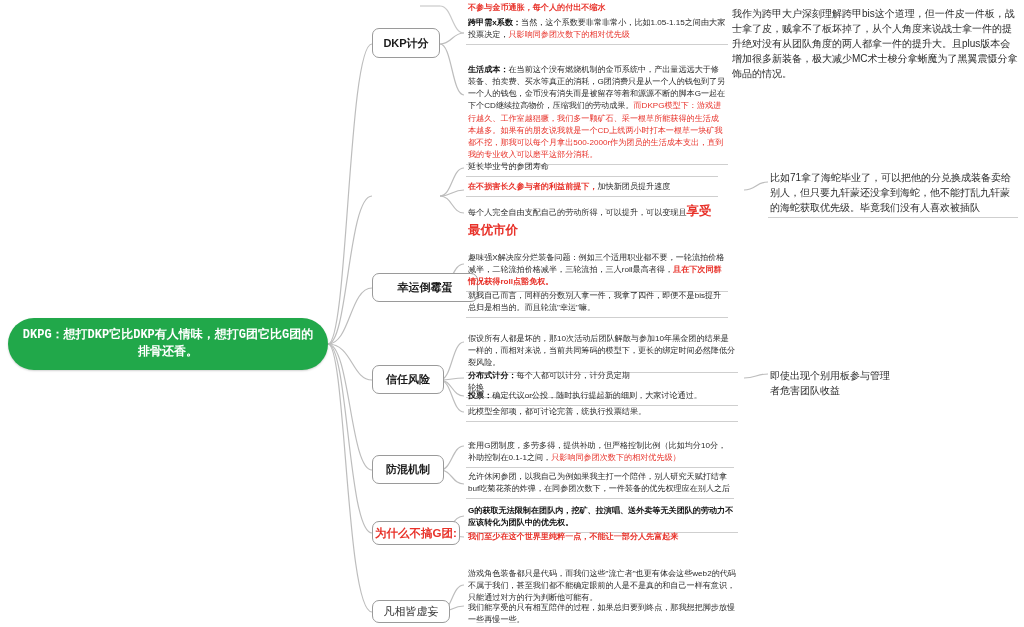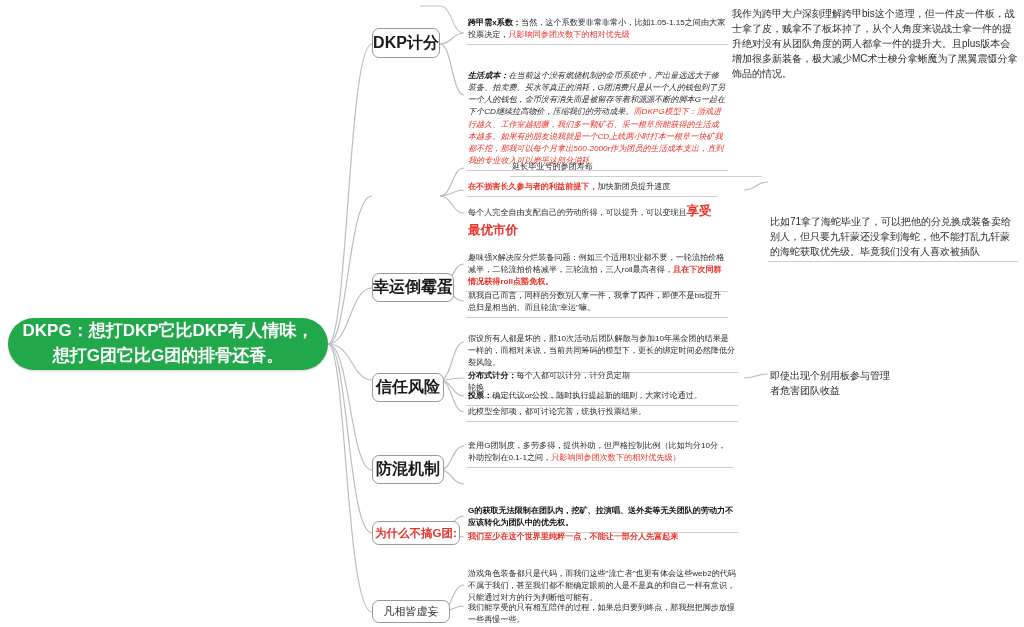--- a/index.html
+++ b/index.html
@@ -8,29 +8,30 @@
     font-family:"Liberation Sans","DejaVu Sans",sans-serif;
     overflow:hidden;position:relative;
   }
   #canvas{position:absolute;left:0;top:0;width:1024px;height:627px;}
   svg.links{position:absolute;left:0;top:0;width:1024px;height:627px;pointer-events:none;}
 
   .root-node{
     position:absolute;left:8px;top:318px;width:320px;height:52px;
     background:#21a84a;border-radius:26px;
     display:flex;align-items:center;justify-content:center;
-    color:#ffffff;font-size:17px;font-weight:bold;line-height:1.45;
+    color:#ffffff;font-size:12px;font-weight:bold;line-height:1.45;
     text-align:center;padding:0 14px;box-sizing:border-box;
     box-shadow:0 1px 2px rgba(0,0,0,.18);
+    font-family:Liberation Mono, monospace;
   }
 
   .branch{
     position:absolute;background:#ffffff;border:1.4px solid #9a9a9a;
     border-radius:7px;display:flex;align-items:center;justify-content:center;
-    font-size:16px;font-weight:bold;color:#1a1a1a;
+    font-size:11px;font-weight:bold;color:#1a1a1a;
     box-sizing:border-box;padding:0 8px;white-space:nowrap;
   }
   .branch.red{color:#e8322a;font-size:11.5px;}
   .branch.plain{font-weight:normal;font-size:11px;color:#333;}
 
   .leaf{
     position:absolute;box-sizing:border-box;
     font-size:8.1px;line-height:1.5;color:#2b2b2b;
     border-bottom:1px solid #cfcfcf;padding:2px 2px 3px 2px;
   }
@@ -92,44 +93,47 @@
     </g>
   </svg>
 
   <div class="root-node">
     <span>DKPG：想打DKP它比DKP有人情味，想打G团它比G团的排骨还香。</span>
   </div>
 
   <div class="branch" style="left:372px;top:28px;width:68px;height:30px;">
     <span>DKP计分</span>
   </div>
-  <div class="branch" style="left:372px;top:273px;width:82px;height:29px;">
+  <div class="branch" style="left:372px;top:273px;width:106px;height:29px;">
     <span>幸运倒霉蛋</span>
   </div>
-  <div class="branch" style="left:372px;top:365px;width:72px;height:29px;margin-top:8px;">
+  <div class="branch" style="left:372px;top:365px;width:72px;height:29px;">
     <span>信任风险</span>
   </div>
   <div class="branch" style="left:372px;top:455px;width:72px;height:29px;">
     <span>防混机制</span>
   </div>
   <div class="branch red" style="left:372px;top:521px;width:88px;height:24px;">
     <span>为什么不搞G团:</span>
   </div>
   <div class="branch plain" style="left:372px;top:600px;width:78px;height:23px;">
     <span>凡相皆虚妄</span>
   </div>
 
+  <div class="leaf nb" style="left:466px;top:0px;width:256px;">
+    <span><span class="redb">不参与金币通胀，每个人的付出不缩水</span></span>
+  </div>
   <div class="leaf" style="left:466px;top:15px;width:262px;">
     <span><b>跨甲需x系数：</b>当然，这个系数要非常非常小，比如1.05-1.15之间由大家投票决定，<span class="red">只影响同参团次数下的相对优先级</span></span>
   </div>
-  <div class="leaf" style="left:466px;top:68px;width:262px;font-style:italic;">
+  <div class="leaf" style="left:466px;top:62px;width:262px;">
     <span><b>生活成本：</b>在当前这个没有燃烧机制的金币系统中，产出量远远大于修装备、拍卖费、买水等真正的消耗，G团消费只是从一个人的钱包到了另一个人的钱包，金币没有消失而是被留存等着和源源不断的脚本G一起在下个CD继续拉高物价，压缩我们的劳动成果。<span class="red">而DKPG模型下：游戏进行越久、工作室越猖獗，我们多一颗矿石、采一根草所能获得的生活成本越多。如果有的朋友说我就是一个CD上线两小时打本一根草一块矿我都不挖，那我可以每个月拿出500-2000r作为团员的生活成本支出，直到我的专业收入可以磨平这部分消耗。</span></span>
   </div>
 
-  <div class="leaf" style="left:466px;top:159px;width:252px;margin-left:44px;">
+  <div class="leaf" style="left:466px;top:159px;width:252px;">
     <span>延长毕业号的参团寿命</span>
   </div>
   <div class="leaf" style="left:466px;top:179px;width:252px;">
     <span><span class="redb">在不损害长久参与者的利益前提下，</span>加快新团员提升速度</span>
   </div>
   <div class="leaf nb" style="left:466px;top:200px;width:258px;">
     <span>每个人完全自由支配自己的劳动所得，可以提升，可以变现且<span class="big">享受最优市价</span></span>
   </div>
 
   <div class="leaf" style="left:466px;top:250px;width:262px;">
@@ -148,38 +152,41 @@
   <div class="leaf" style="left:466px;top:388px;width:272px;">
     <span><b>投票：</b>确定代议or公投，随时执行提起新的细则，大家讨论通过。</span>
   </div>
   <div class="leaf" style="left:466px;top:404px;width:272px;">
     <span>此模型全部项，都可讨论完善，统执行投票结果。</span>
   </div>
 
   <div class="leaf" style="left:466px;top:438px;width:268px;">
     <span>套用G团制度，多劳多得，提供补助，但严格控制比例（比如均分10分，补助控制在0.1-1之间，<span class="red">只影响同参团次数下的相对优先级）</span></span>
   </div>
+  <div class="leaf" style="left:466px;top:469px;width:268px;">
+    <span>允许休闲参团，以我自己为例如果我主打一个陪伴，别人研究天赋打结拿buf吃菊花茶的炸弹，在同参团次数下，一件装备的优先权理应在别人之后</span>
+  </div>
 
   <div class="leaf" style="left:466px;top:503px;width:272px;">
     <span><b>G的获取无法限制在团队内，挖矿、拉演唱、送外卖等无关团队的劳动力不应该转化为团队中的优先权。</b></span>
   </div>
   <div class="leaf nb" style="left:466px;top:529px;width:272px;">
     <span><span class="redb">我们至少在这个世界里纯粹一点，不能让一部分人先富起来</span></span>
   </div>
 
   <div class="leaf nb" style="left:466px;top:566px;width:272px;">
     <span>游戏角色装备都只是代码，而我们这些"流亡者"也更有体会这些web2的代码不属于我们，甚至我们都不能确定眼前的人是不是真的和自己一样有意识，只能通过对方的行为判断他可能有。</span>
   </div>
   <div class="leaf" style="left:466px;top:600px;width:272px;">
     <span>我们能享受的只有相互陪伴的过程，如果总归要到终点，那我想把脚步放慢一些再慢一些。</span>
   </div>
 
   <div class="note" style="left:730px;top:4px;width:290px;">
     <span>我作为跨甲大户深刻理解跨甲bis这个道理，但一件皮一件板，战士拿了皮，贼拿不了板坏掉了，从个人角度来说战士拿一件的提升绝对没有从团队角度的两人都拿一件的提升大。且plus版本会增加很多新装备，极大减少MC术士梭分拿蜥魔为了黑翼震慑分拿饰品的情况。</span>
   </div>
-  <div class="note ul" style="left:768px;top:168px;width:250px;margin-top:44px;">
+  <div class="note ul" style="left:768px;top:168px;width:250px;">
     <span>比如71拿了海蛇毕业了，可以把他的分兑换成装备卖给别人，但只要九轩蒙还没拿到海蛇，他不能打乱九轩蒙的海蛇获取优先级。毕竟我们没有人喜欢被插队</span>
   </div>
   <div class="note" style="left:768px;top:366px;width:126px;">
     <span>即使出现个别用板参与管理者危害团队收益</span>
   </div>
 
 </div>
 
 </body></html>

